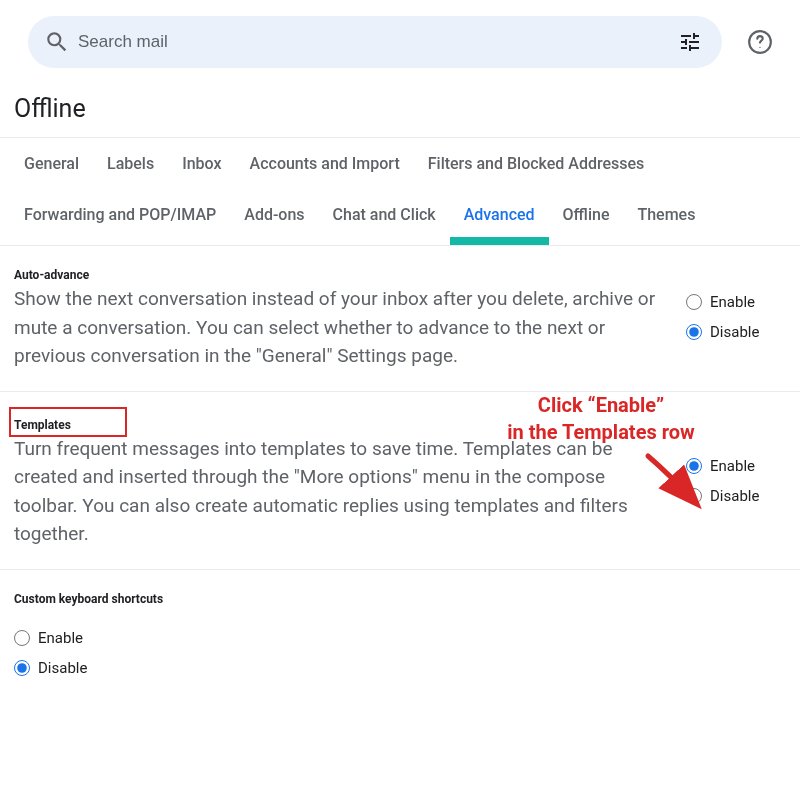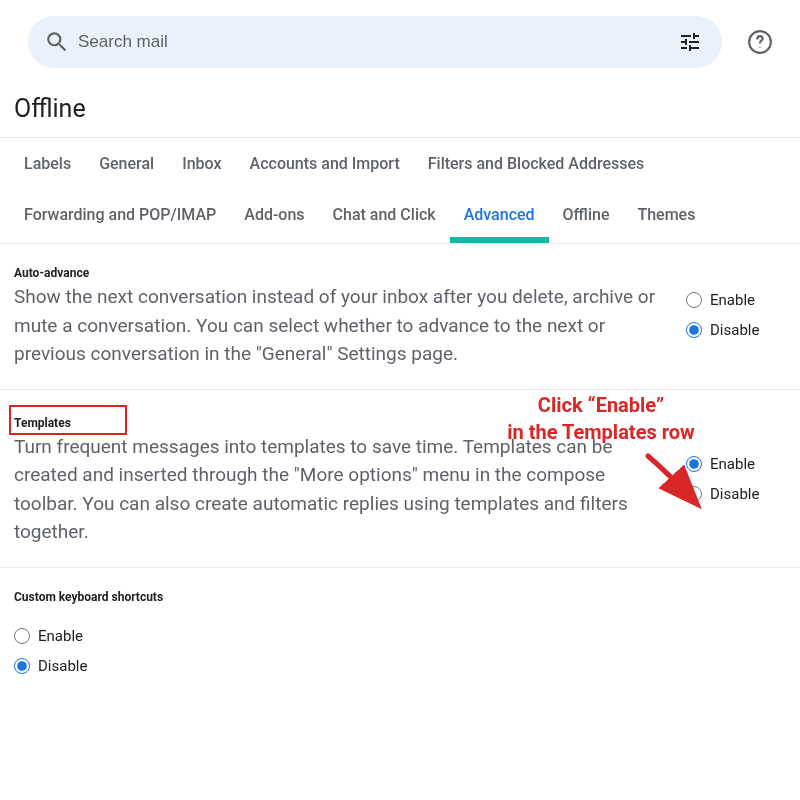--- a/index.html
+++ b/index.html
@@ -77,21 +77,21 @@
     .tab {
       padding: 16px 14px;
       font-size: 16px;
       color: #5f6368;
       font-weight: 500;
       cursor: pointer;
       white-space: nowrap;
     }
     .tab.active {
       color: #1a73e8;
-      border-bottom: 6px solid #14b8a6;
+      border-bottom: 8px solid #14b8a6;
       padding-bottom: 13px;
     }
     .settings-body { padding: 0; }
     .setting-row {
       display: flex;
       padding: 18px 14px 20px 14px;
       border-bottom: 1px solid #e8eaed;
       gap: 20px;
       position: relative;
     }
@@ -171,22 +171,22 @@
         <circle cx="12" cy="12" r="10"></circle>
         <path d="M9.5 9a2.5 2.5 0 115 0c0 1.5-2.5 2-2.5 3.5" stroke-linecap="round"></path>
         <circle cx="12" cy="17" r="0.6" fill="currentColor" stroke="none"></circle>
       </svg>
   </div>
 </div>
 
 <div class="page-title">Offline</div>
 
 <div class="tabs">
+  <div class="tab">General</div>
   <div class="tab">Labels</div>
-  <div class="tab">General</div>
   <div class="tab">Inbox</div>
   <div class="tab">Accounts and Import</div>
   <div class="tab">Filters and Blocked Addresses</div>
   <div class="tab">Forwarding and POP/IMAP</div>
   <div class="tab">Add-ons</div>
   <div class="tab">Chat and Click</div>
   <div class="tab active">Advanced</div>
   <div class="tab">Offline</div>
   <div class="tab">Themes</div>
 </div>

